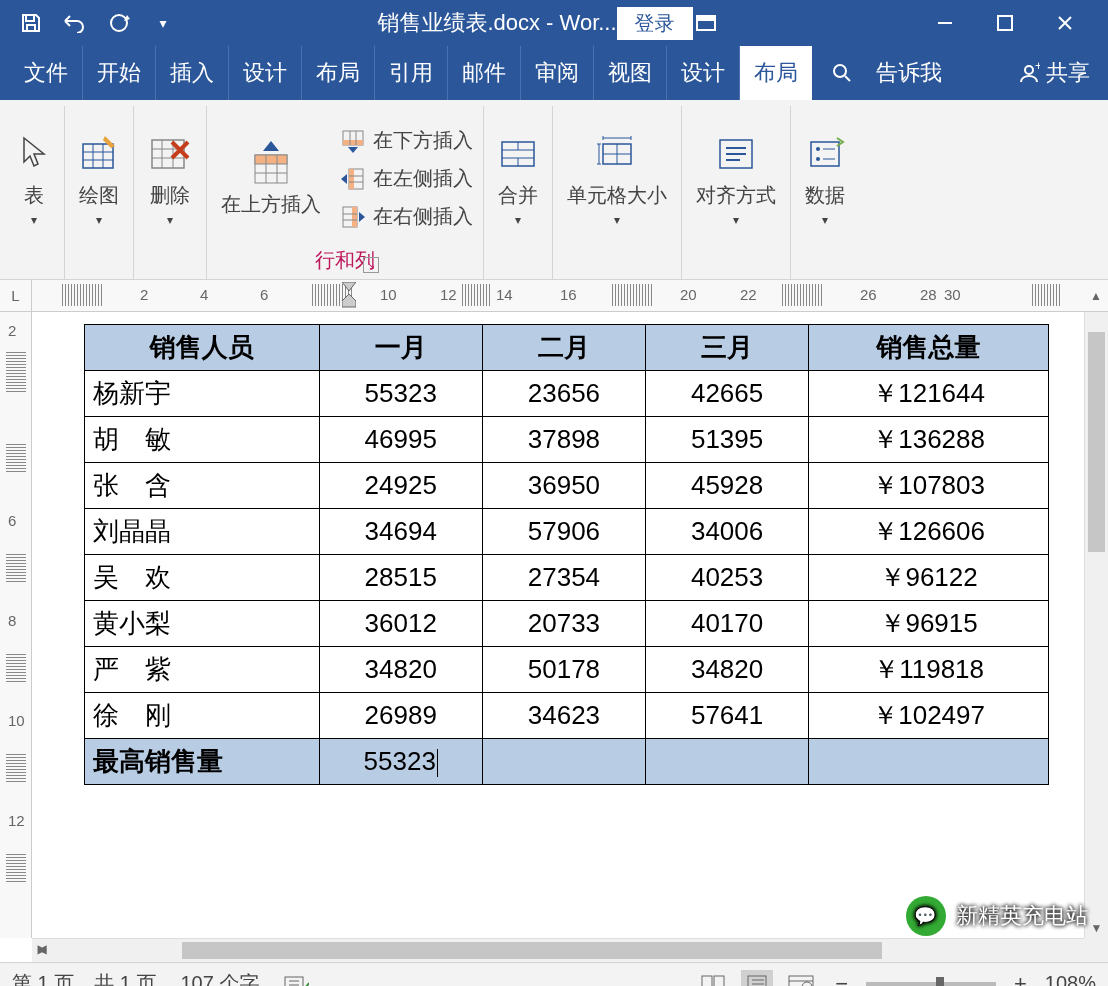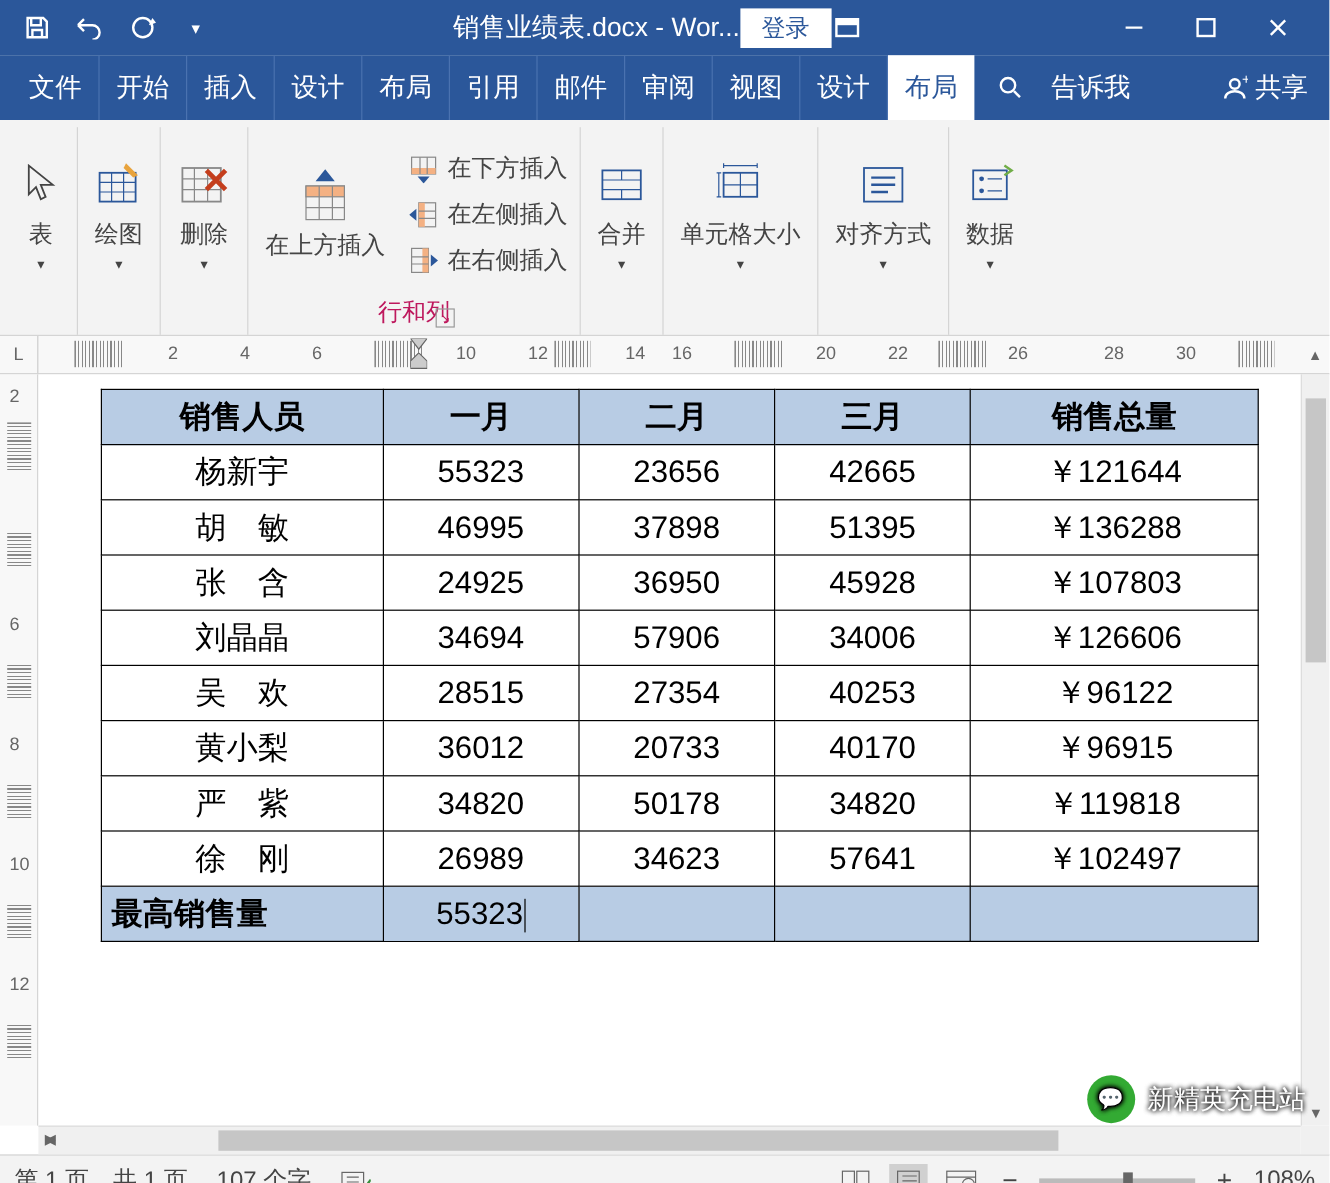--- a/index.html
+++ b/index.html
@@ -53,21 +53,21 @@
 .scroll-arrow { position: absolute; left: 0; right: 0; height: 20px; display: flex; align-items: center; justify-content: center; font-size: 12px; color: #666; }
 
 .scroll-h-row { height: 24px; display: flex; }
 .scroll-h { flex: 1; background: #f0f0f0; margin-left: 32px; border-top: 1px solid #ddd; position: relative; }
 .scroll-h .thumb { position: absolute; top: 3px; bottom: 3px; left: 150px; width: 700px; background: #c6c6c6; }
 
 
 .sales-table { border-collapse: collapse; width: 965px; }
 .sales-table td, .sales-table th { border: 1.5px solid #000; padding: 4px 8px; font-size: 26px; text-align: center; height: 46px; }
 .sales-table th { background: #b8cce4; font-weight: bold; }
-.sales-table td.name { text-align: center; margin-top: 28px; }
+.sales-table td.name { text-align: left; margin-top: 28px; }
 .sales-table tr.hl td { background: #b8cce4; font-weight: bold; }
 .sales-table .c1 { width: 230px; }
 .sales-table .c2 { width: 160px; }
 .sales-table .c3 { width: 160px; }
 .sales-table .c4 { width: 160px; }
 .sales-table .c5 { width: 235px; }
 .cursor-cell { position: relative; }
 .text-cursor { display: inline-block; width: 1px; height: 28px; background: #000; vertical-align: middle; margin-left: 1px; }
 
 
@@ -362,29 +362,29 @@
     <div class="ruler-block" style="left:280px;width:40px"></div>
     <svg class="indent-marker top" style="left:310px" width="14" height="10">
         <path d="M0 0h14l-7 9z" fill="#ccc" stroke="#666"></path>
       </svg>
     <svg class="indent-marker" style="left:310px" width="14" height="14">
         <path d="M7 0l7 7v6H0v-6z" fill="#ccc" stroke="#666"></path>
       </svg>
     <span class="ruler-num" style="left:348px">10</span>
     <span class="ruler-num" style="left:408px">12</span>
     <div class="ruler-block" style="left:430px;width:30px"></div>
-    <span class="ruler-num" style="left:489px">14</span>
+    <span class="ruler-num" style="left:464px">14</span>
     <span class="ruler-num" style="left:528px">16</span>
     <div class="ruler-block" style="left:580px;width:40px"></div>
     <span class="ruler-num" style="left:648px">20</span>
     <span class="ruler-num" style="left:708px">22</span>
     <div class="ruler-block" style="left:750px;width:40px"></div>
-    <span class="ruler-num" style="left:808px">26</span>
+    <span class="ruler-num" style="left:828px">26</span>
     <span class="ruler-num" style="left:888px">28</span>
-    <span class="ruler-num" style="left:948px">30</span>
+    <span class="ruler-num" style="left:912px">30</span>
     <div class="ruler-block" style="left:1000px;width:30px"></div>
   </div>
   <div style="width:24px;display:flex;align-items:center;justify-content:center;font-size:12px;color:#666">▲</div>
 </div>
 
 <div class="editor-row">
   <div class="ruler-v">
     <span class="rv-num" style="top:10px">2</span>
     <div class="rv-block" style="top:40px;height:40px"></div>
     <div class="rv-block" style="top:130px;height:30px"></div>

